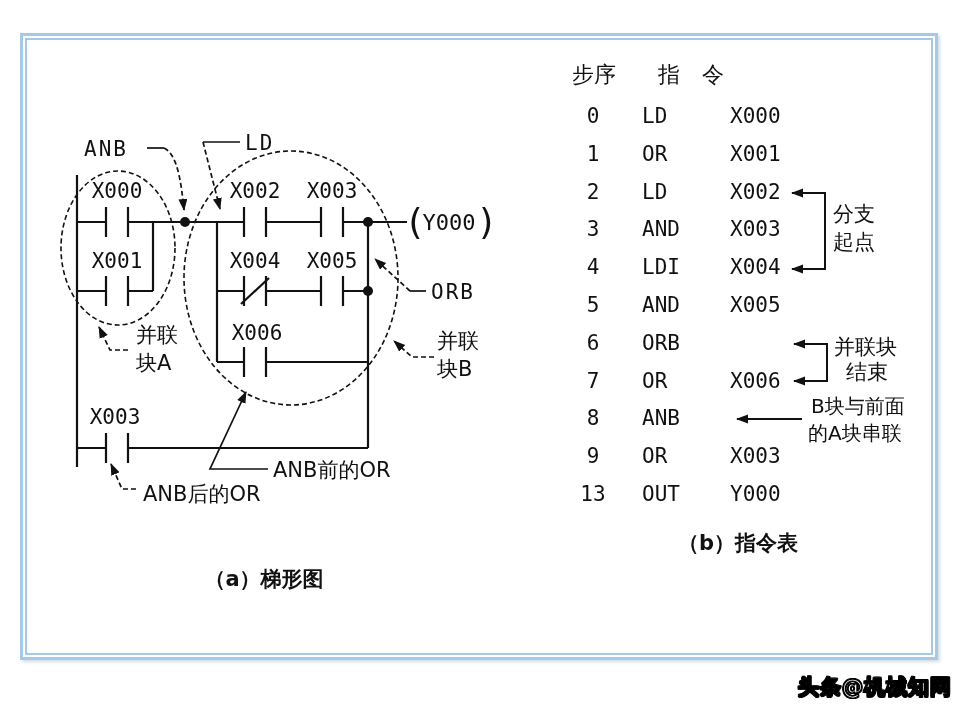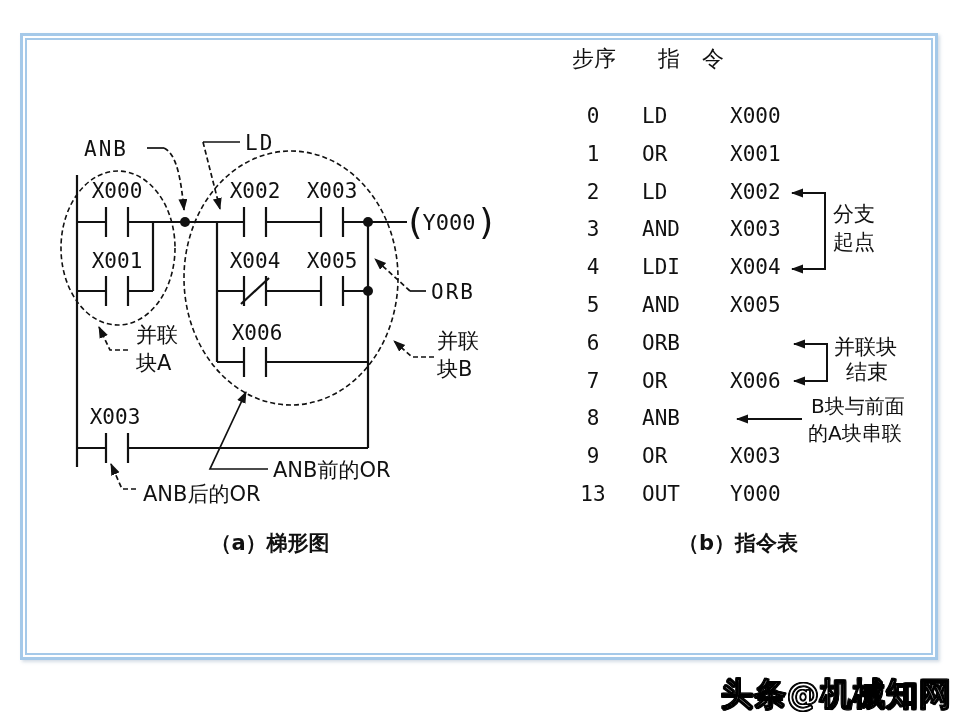--- a/index.html
+++ b/index.html
@@ -22,39 +22,39 @@
     fill:#111;
   }
   svg text.cjk{font-family:"DejaVu Sans","Liberation Sans",sans-serif;}
   
   .itable{
     position:absolute;left:572px;top:98px;width:240px;
     font-family:"DejaVu Sans Mono","Liberation Mono",monospace;
     font-size:21px;color:#111;
   }
   .itable-header{
-    position:absolute;left:572px;top:44px;height:30px;width:240px;
+    position:absolute;left:572px;top:60px;height:30px;width:240px;
     font-size:22px;color:#111;font-family:"DejaVu Sans","Liberation Sans",sans-serif;
   }
   .ih-step{position:absolute;left:0;top:0;}
   .ih-instr{position:absolute;left:86px;top:0;}
   .t-row{position:relative;height:37.8px;line-height:37.8px;}
   .c-step{position:absolute;left:0;top:0;width:42px;text-align:center;}
   .c-op{position:absolute;left:70px;top:0;}
   .c-arg{position:absolute;left:158px;top:0;}
   .caption{
     position:absolute;top:529px;transform:translateX(-50%);
     font-size:21px;font-weight:bold;color:#111;white-space:nowrap;
     font-family:"DejaVu Sans","Liberation Sans",sans-serif;
   }
-  .caption-a{left:270px;}
+  .caption-a{left:264px;margin-top:36px;}
   .caption-b{left:738px;}
   .watermark{
     position:absolute;top:673px;right:8px;
-    font-size:32px;font-weight:bold;letter-spacing:1px;color:#ffffff;
+    font-size:21px;font-weight:bold;letter-spacing:1px;color:#ffffff;
     -webkit-text-stroke:1.2px #000;
     text-shadow:-1px 0 #000,1px 0 #000,0 -1px #000,0 1px #000,
                 -1px -1px #000,1px 1px #000,1px -1px #000,-1px 1px #000;
     font-family:"DejaVu Sans","Liberation Sans",sans-serif;white-space:nowrap;
   }
 </style>
 </head>
 <body>
 
 <div class="frame">

